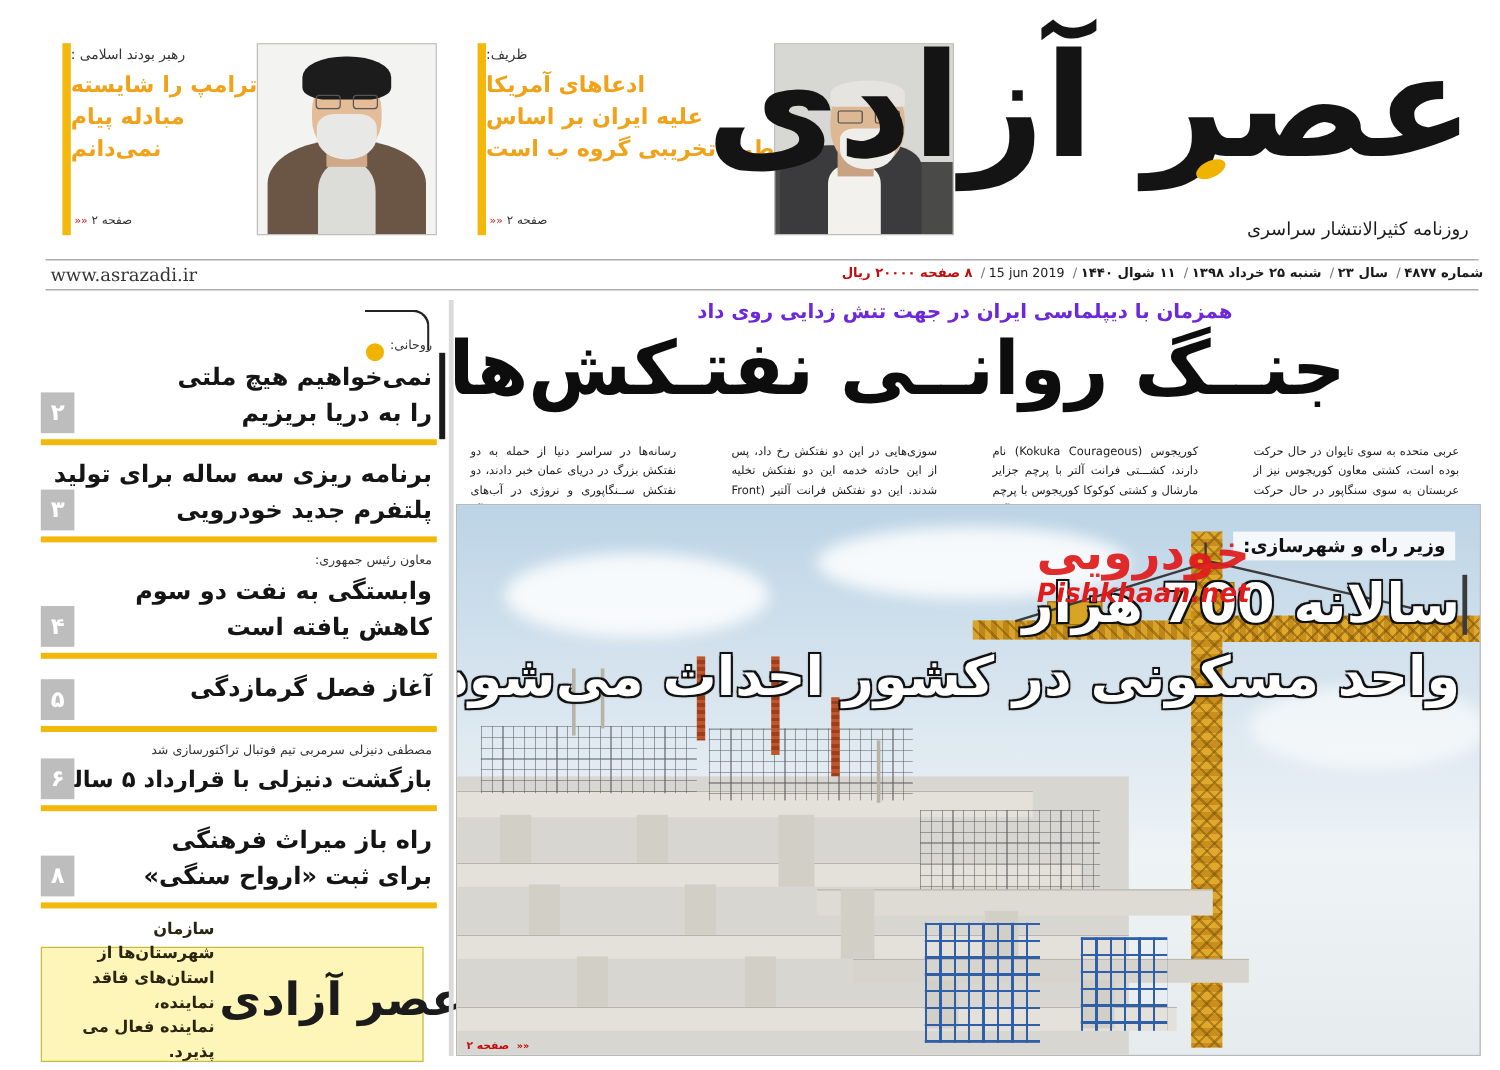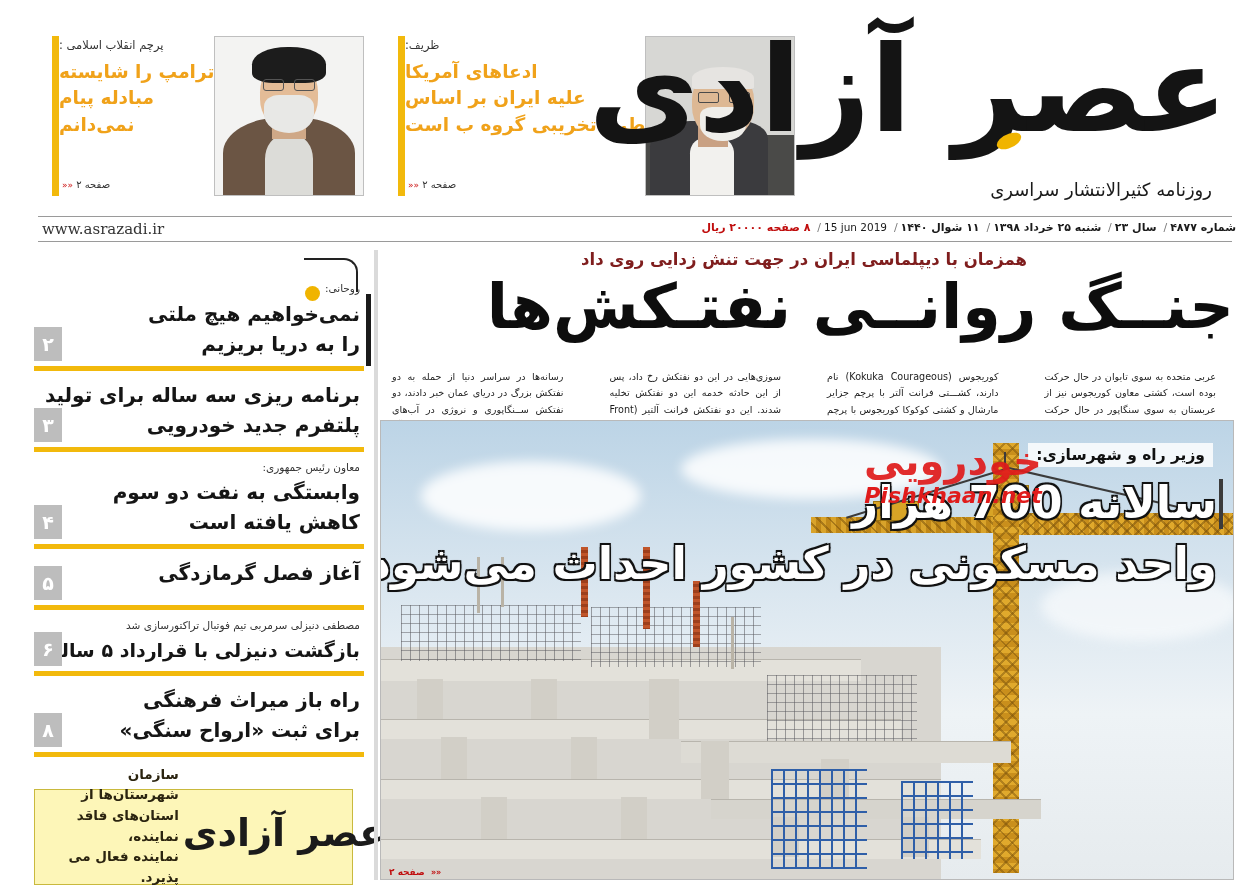--- a/index.html
+++ b/index.html
@@ -58,21 +58,21 @@
   .pz-glass i { position:absolute; top:0; width:21px; height:11px; border:1.3px solid #4a4a4a; border-radius:2px; }
   .pz-glass i:first-child { left:0; } .pz-glass i:last-child { right:0; }
 
   
   .masthead { position:absolute; right:18px; top:22px; width:430px; height:190px; text-align:left; }
   .mh-logo { font-size:120px; font-weight:bold; color:#141414; line-height:1; letter-spacing:-4px;
              font-family:"DejaVu Sans","Liberation Sans",sans-serif; transform:scaleX(1.0);
              position:absolute; right:4px; top:8px; white-space:nowrap; }
   .mh-dot { position:absolute; right:210px; top:112px; width:26px; height:14px; background:#f0b400;
             border-radius:60% 40% 60% 40%; transform:rotate(-18deg); }
-  .mh-sub { position:absolute; right:20px; bottom:12px; font-size:18px; color:#1a1a1a; letter-spacing:0;margin-top:36px; }
+  .mh-sub { position:absolute; right:8px; bottom:12px; font-size:15px; color:#1a1a1a; letter-spacing:0;margin-top:36px; }
 
   
   .rule-top { position:absolute; left:38px; top:216px; width:1194px; height:1px; background:#9a9a9a; }
   .rule-bot { position:absolute; left:38px; top:241px; width:1194px; height:1px; background:#9a9a9a; }
   .siteurl { position:absolute; left:42px; top:220px; font-size:15px; color:#333;
              font-family:"DejaVu Serif","Liberation Serif",serif; direction:ltr; }
   .dateline { position:absolute; right:14px; top:221px; font-size:11px; color:#1a1a1a; direction:rtl;
               white-space:nowrap; font-weight:bold; }
   .dateline .sep { color:#777; margin:0 3px; font-weight:normal; }
   .dateline .red { color:#c00d0d; }
@@ -96,22 +96,22 @@
   .adbox { position:absolute; left:34px; top:789px; width:319px; height:96px; background:#fdf6b8;
            border:1px solid #c9b93d; display:flex; flex-direction:row-reverse; align-items:center;
            padding:6px 10px; }
   .adbox .adtext { text-align:right; flex:1; }
   .adbox .adline { font-size:13.5px; font-weight:bold; color:#2b2410; line-height:1.52; }
   .adbox .adphone { font-size:16px; font-weight:bold; color:#2b2410; margin-top:4px; direction:ltr; text-align:right; }
   .adbox .adlogo { font-size:38px; font-weight:bold; color:#1b1b1b; padding:0 12px 8px 4px; line-height:1; white-space:nowrap; }
 
   
   .main { position:absolute; left:374px; top:250px; width:860px; }
-  .main-kicker { font-size:16.5px; font-weight:bold; color:#7f1d1d; text-align:center; margin-bottom:2px; }
-  .main-head { font-size:62px; font-weight:bold; color:#0d0d0d; text-align:right; line-height:1.16;
+  .main-kicker { font-size:16.5px; font-weight:bold; color:#6d28d9; text-align:center; margin-bottom:2px; }
+  .main-head { font-size:62px; font-weight:bold; color:#0d0d0d; text-align:left; line-height:1.16;
                letter-spacing:-1px; white-space:nowrap; }
   .main-cols { display:flex; flex-direction:row-reverse; gap:14px; margin-top:10px; padding:0 2px; }
   .main-col { flex:1; font-size:9.6px; line-height:1.72; color:#1c1c1c; text-align:justify; }
   .main-col p { margin:16px; }
   .more { color:#c00d0d; font-size:9.5px; font-weight:bold; margin-top:2px; display:inline-block; }
   .more .ar { font-size:8px; margin-left:3px; }
   .vbar { position:absolute; left:-8px; top:44px; width:5px; height:72px; background:#1a1a1a; }
 
   
   .photostory { position:absolute; left:380px; top:420px; width:854px; height:460px;
@@ -200,21 +200,21 @@
         <div class="pz-glass">
             <i></i>
             <i></i>
           </div>
       </div>
     </div>
 
     <div class="teaser" style="left:38px;">
       <div class="tbar"></div>
       <div class="ttext" style="height:160px;">
-        <div class="tkicker">پرچم انقلاب اسلامی :</div>
+        <div class="tkicker">رهبر بودند اسلامی :</div>
         <div class="thead">ترامپ را شایسته</div>
         <div class="thead">مبادله پیام</div>
         <div class="thead">نمی‌دانم</div>
         <div class="tpage">
           <span>صفحه ۲</span>
           <span class="ar">««</span>
         </div>
       </div>
       <div class="tphoto photoA">
         <div class="pf-bg"></div>

